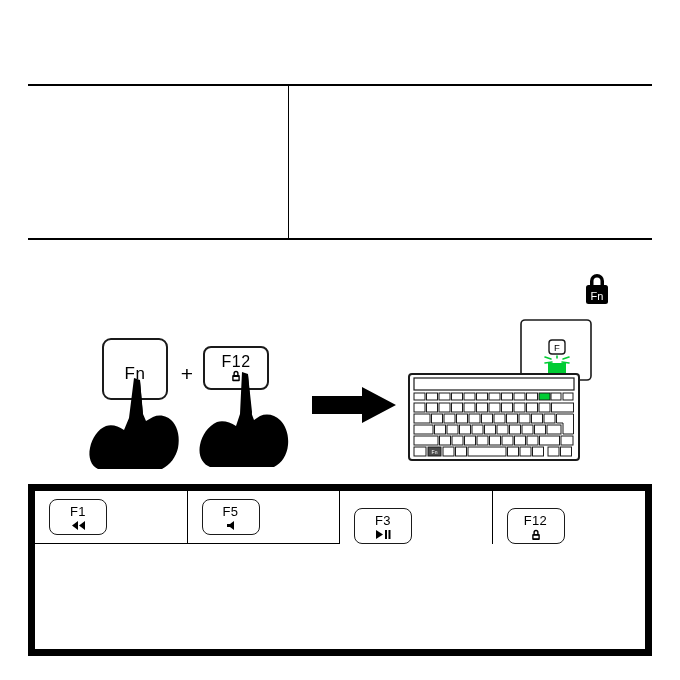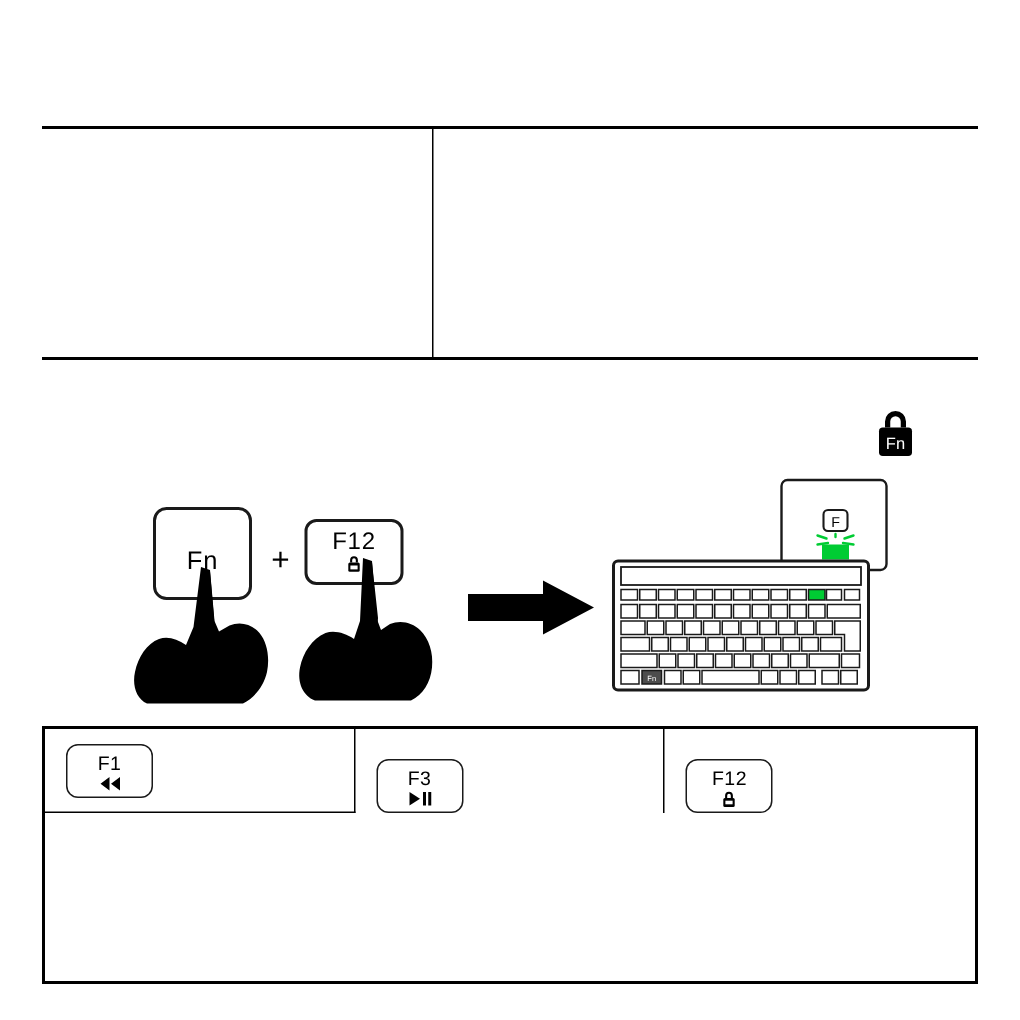--- a/index.html
+++ b/index.html
@@ -142,24 +142,24 @@
     height: 145px;
   }
 
   
   #fkey-table {
     position: absolute;
     left: 28px;
     top: 484px;
     width: 624px;
     height: 172px;
-    border: 2px solid #000000;
+    border: 7px solid #000000;
     box-sizing: border-box;
     display: grid;
-    grid-template-columns: repeat(3, 1fr);
+    grid-template-columns: repeat(4, 1fr);
     grid-template-rows: repeat(3, 1fr);
   }
   #fkey-table .fk-cell {
     position: relative;
     box-sizing: border-box;
     border-right: 1.2px solid #000;
     border-bottom: 1.2px solid #000;
     display: flex;
     align-items: center;
     justify-content: flex-start;
@@ -373,20 +373,30 @@
     <div class="fk-key">
       <span class="fk-label">F1</span>
       <span class="fk-icon">
         <svg width="16" height="11" viewBox="0 0 16 11">
             <path d="M8 1 L8 10 L2 5.5 Z M15 1 L15 10 L9 5.5 Z" fill="#000"></path>
           </svg>
       </span>
     </div>
   </div>
 
+  <div class="fk-cell">
+    <div class="fk-key">
+      <span class="fk-label">F5</span>
+      <span class="fk-icon">
+        <svg width="14" height="11" viewBox="0 0 14 11">
+          <path d="M3 4 L6 4 L10 1 L10 10 L6 7 L3 7 Z" fill="#000"></path>
+        </svg>
+      </span>
+    </div>
+  </div>
 
   <div class="fk-cell last-row">
     <div class="fk-key">
       <span class="fk-label">F3</span>
       <span class="fk-icon">
         <svg width="18" height="11" viewBox="0 0 18 11">
           <path d="M2 1 L2 10 L9 5.5 Z" fill="#000"></path>
           <rect x="11" y="1" width="2" height="9" fill="#000"></rect>
           <rect x="14.5" y="1" width="2" height="9" fill="#000"></rect>
         </svg>

